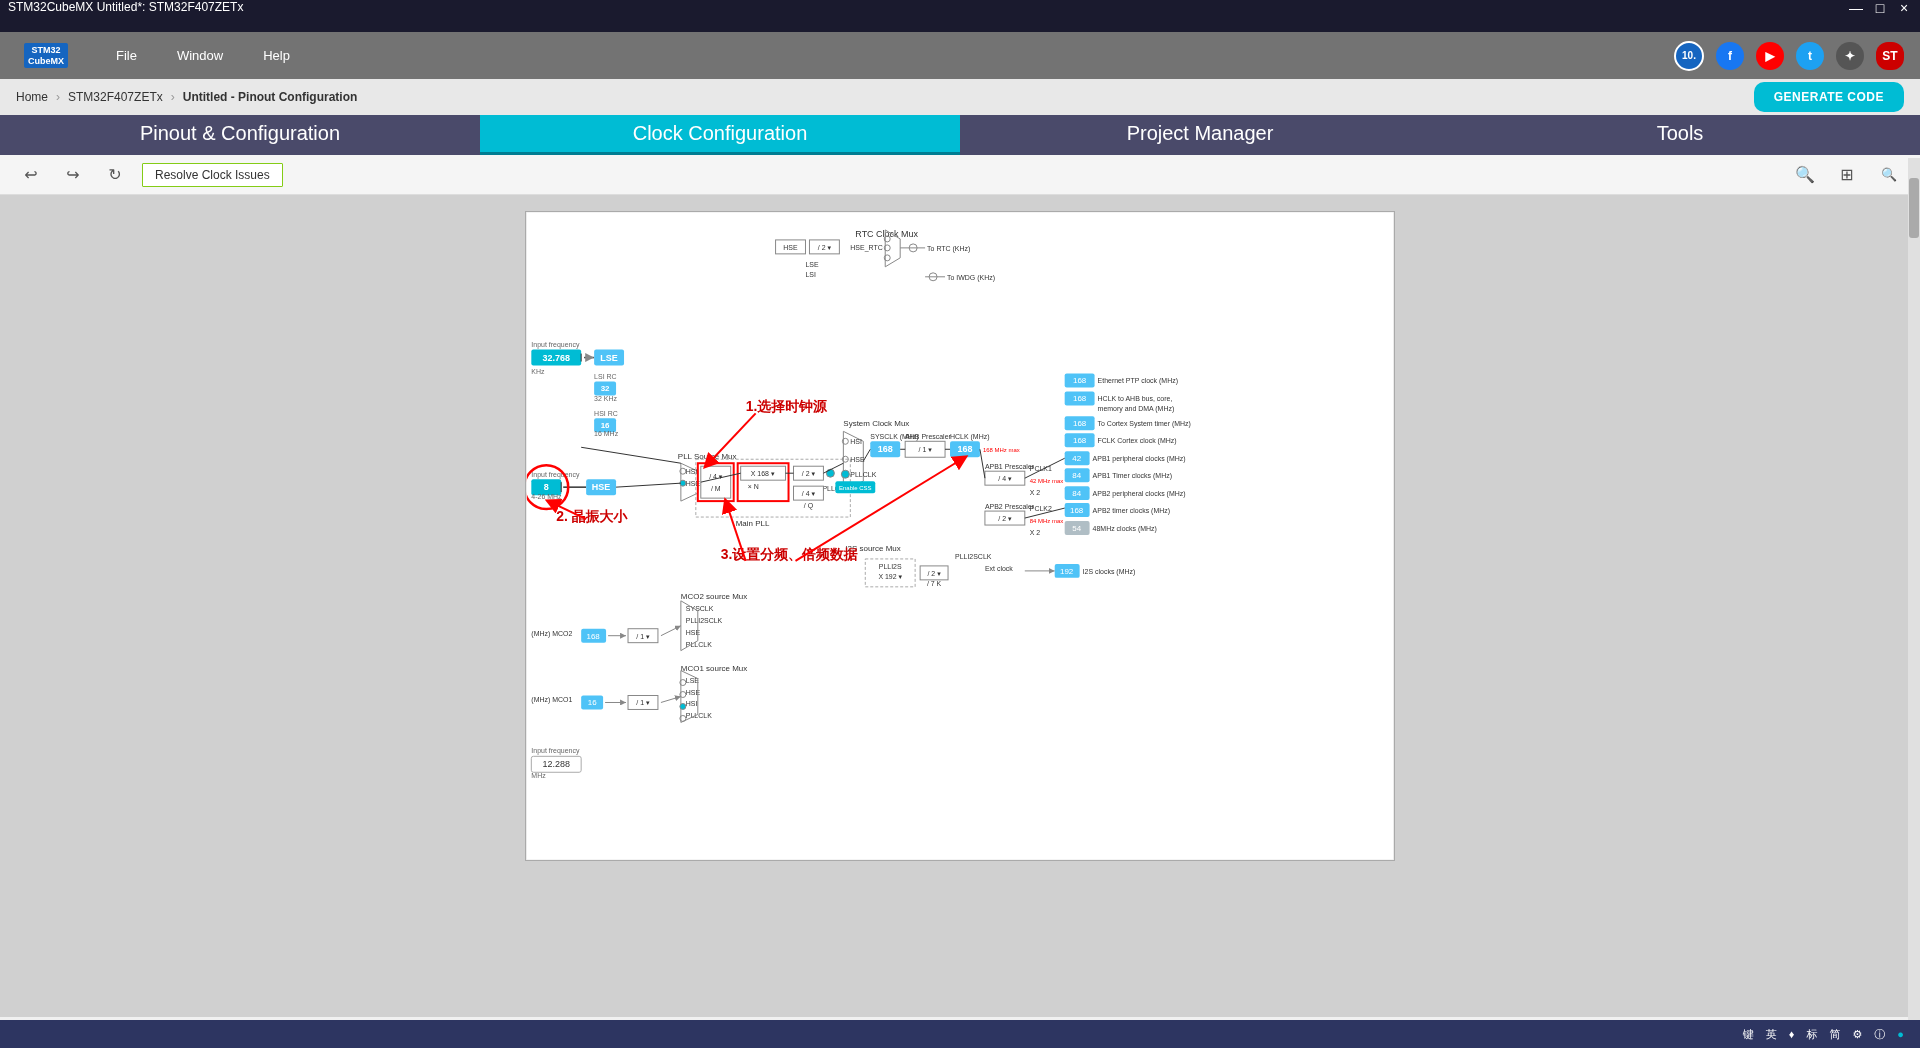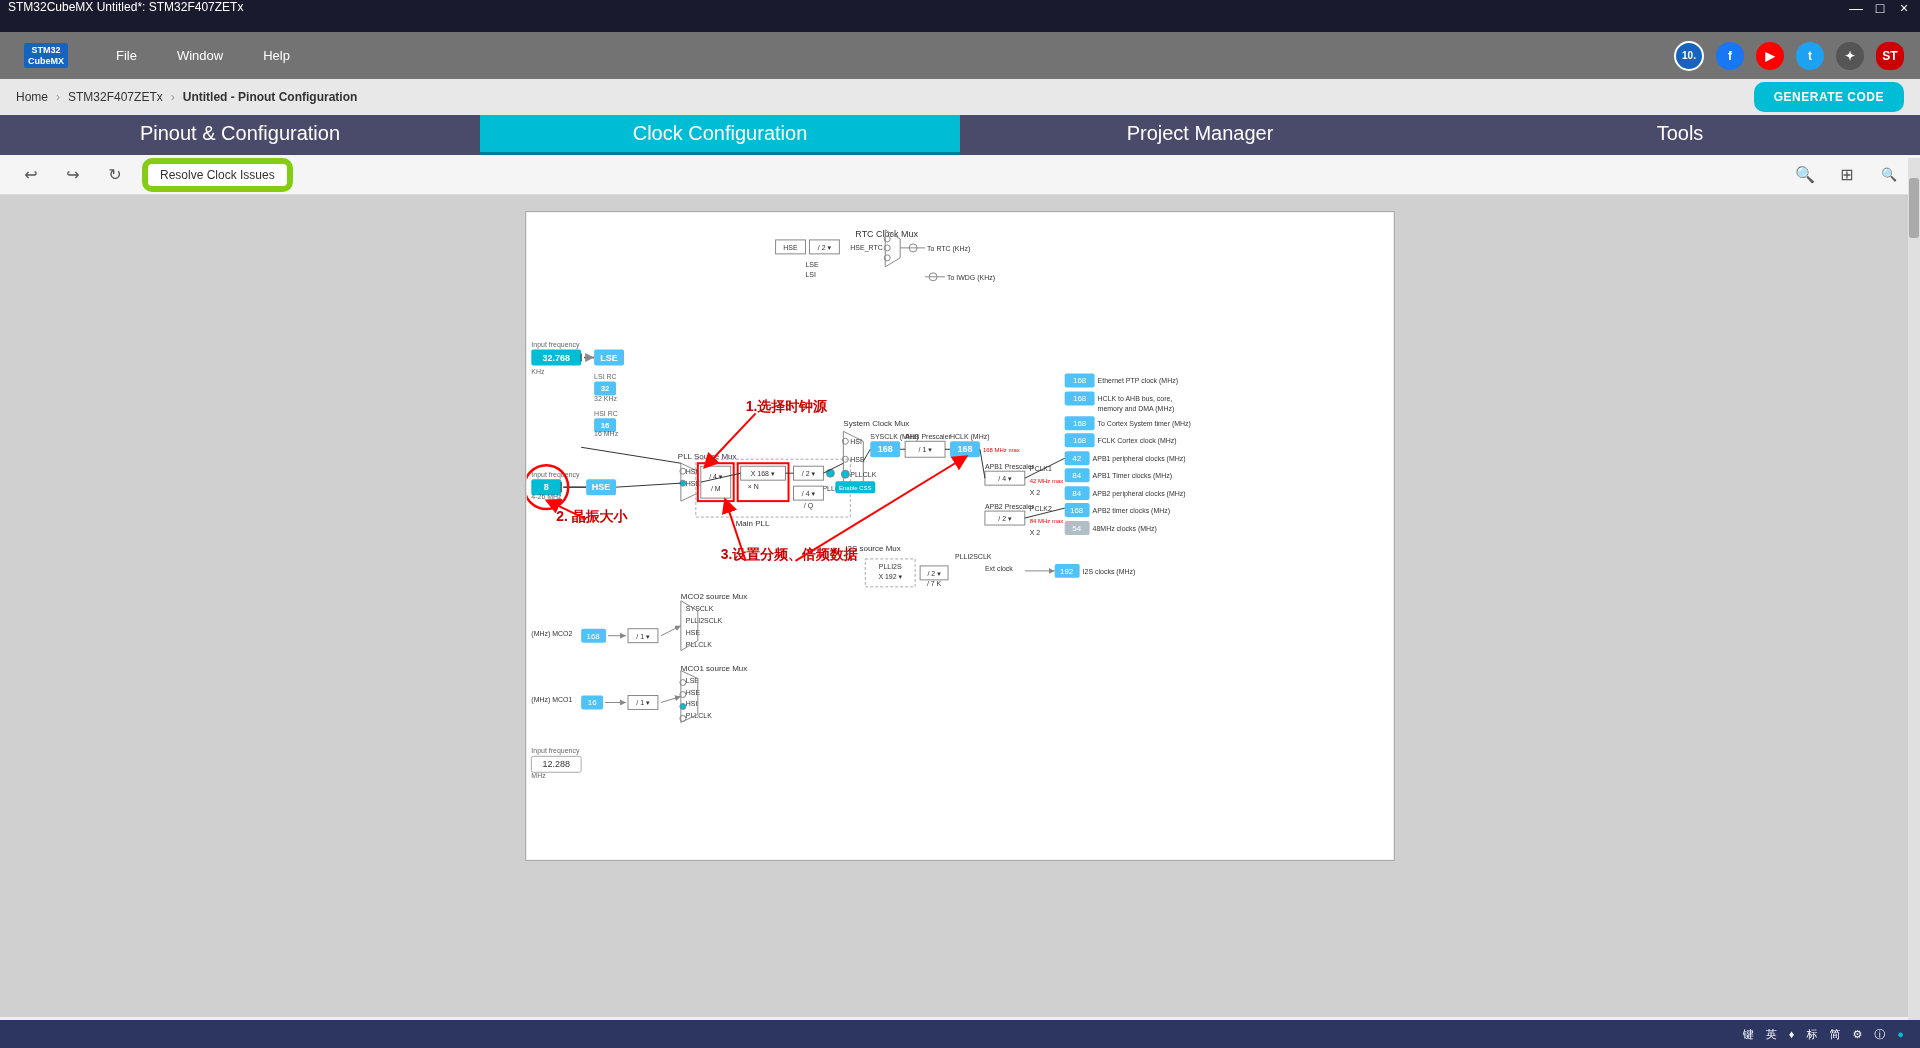--- a/index.html
+++ b/index.html
@@ -93,25 +93,25 @@
       border-bottom: 1px solid #ddd;
     }
     .tool-btn {
       width: 30px; height: 30px;
       border: none; background: transparent;
       cursor: pointer; display: flex; align-items: center; justify-content: center;
       font-size: 16px; color: #555; border-radius: 3px;
     }
     .resolve-btn {
       background: white;
-      border: 6px solid #84cc16;
+      border: 1px solid #84cc16;
       padding: 4px 12px;
       cursor: pointer;
       font-size: 12px;
-      border-radius: 10px;
+      border-radius: 1px;
       color: #333;
     }
 
     
     #main {
       background: #d0d0d0;
       height: calc(1048px - 32px - 50px - 36px - 40px - 40px - 28px);
       display: flex;
       align-items: flex-start;
       justify-content: center;

